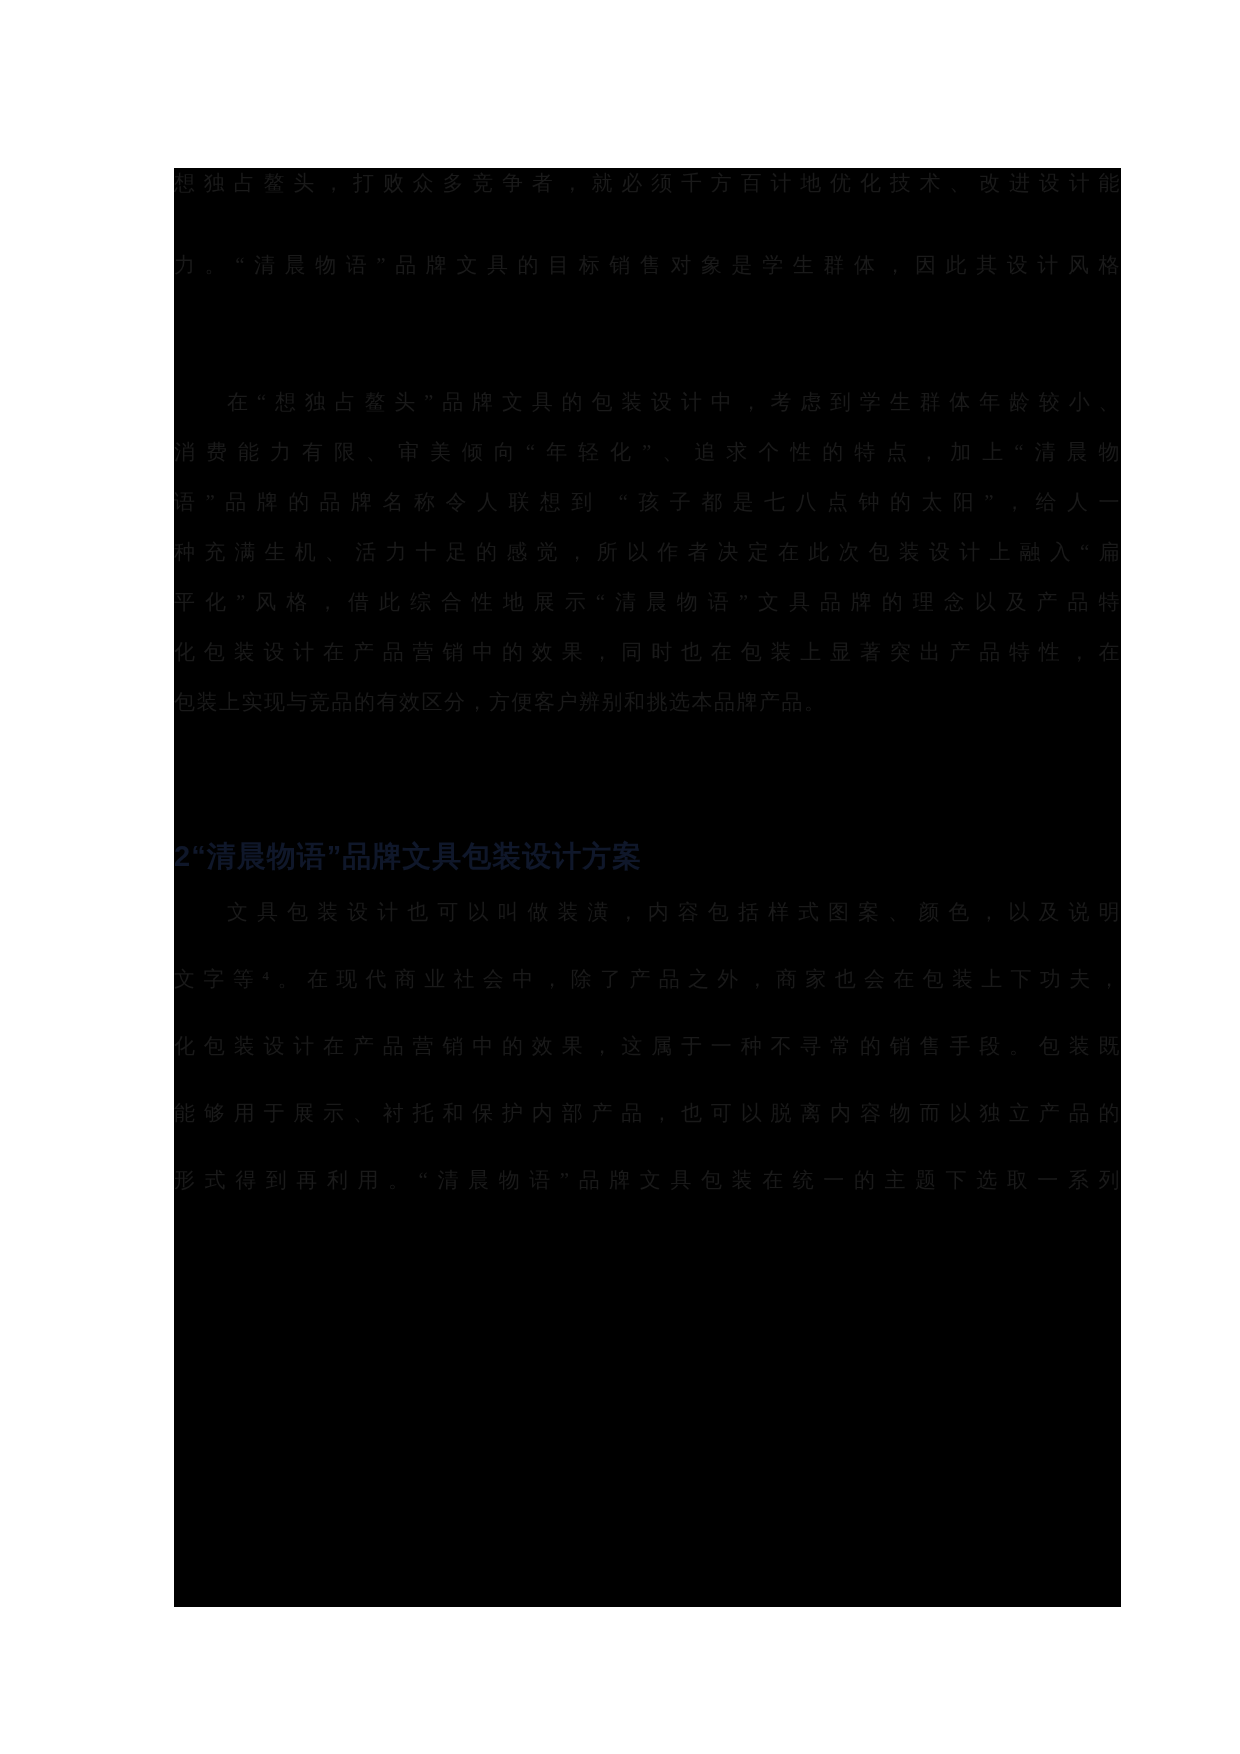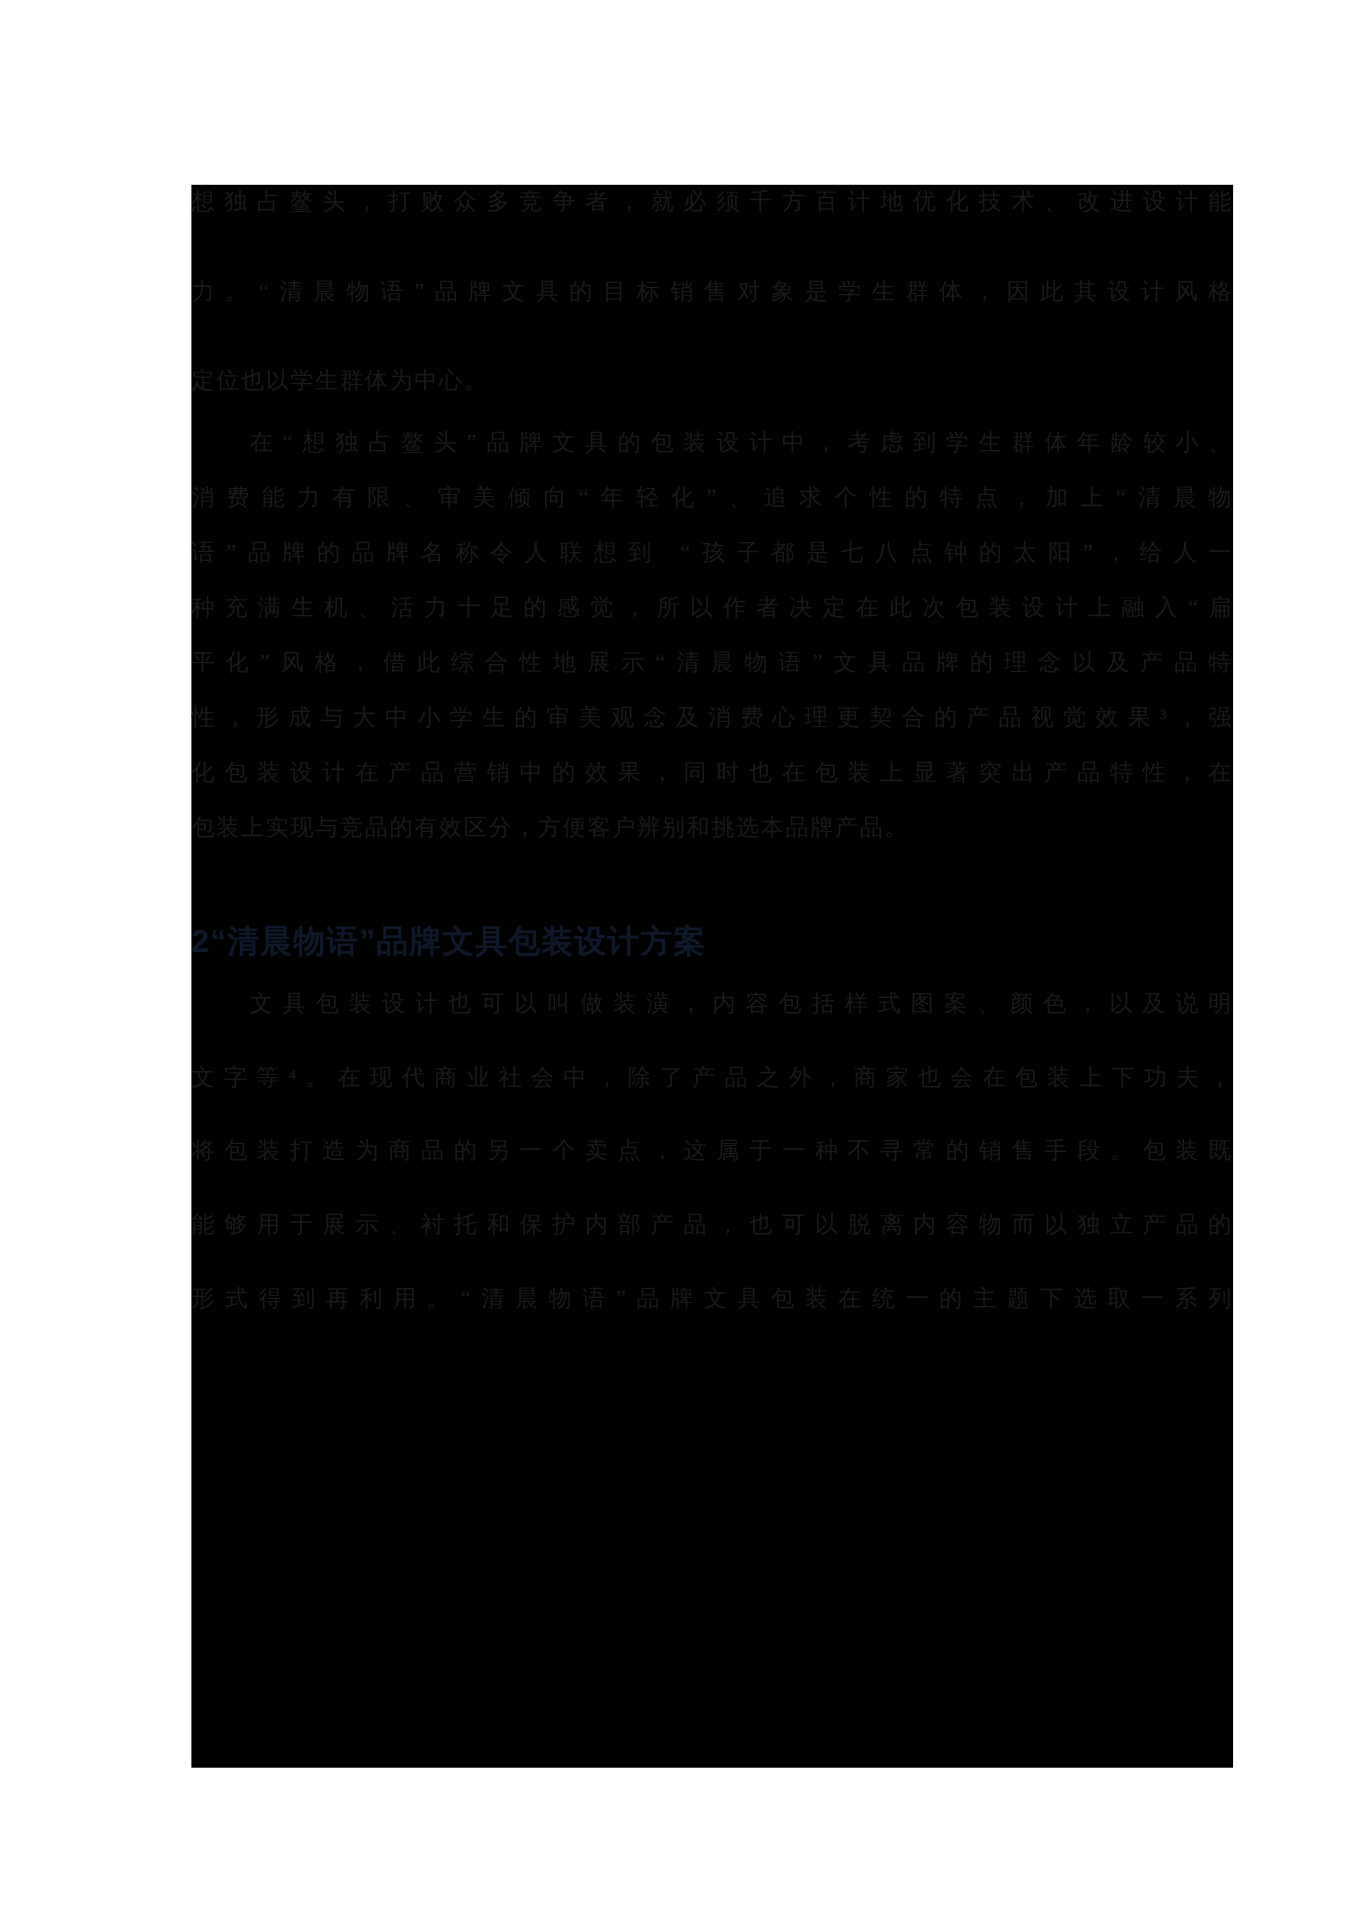--- a/index.html
+++ b/index.html
@@ -73,37 +73,35 @@
 </head>
 <body>
 
 <div class="page">
 
   <div class="black-block"></div>
 
   <div class="para" id="para-intro">
     <div class="line">想独占鳌头，打败众多竞争者，就必须千方百计地优化技术、改进设计能</div>
     <div class="line">力。“清晨物语”品牌文具的目标销售对象是学生群体，因此其设计风格</div>
-    <div class="line last">定位也以学生群体为中心。</div>
   </div>
 
   <div class="para" id="para-design">
     <div class="line indent">在“想独占鳌头”品牌文具的包装设计中，考虑到学生群体年龄较小、</div>
     <div class="line">消费能力有限、审美倾向“年轻化”、追求个性的特点，加上“清晨物</div>
     <div class="line">语”品牌的品牌名称令人联想到 “孩子都是七八点钟的太阳”，给人一</div>
     <div class="line">种充满生机、活力十足的感觉，所以作者决定在此次包装设计上融入“扁</div>
     <div class="line">平化”风格，借此综合性地展示“清晨物语”文具品牌的理念以及产品特</div>
-    <div class="line">性，形成与大中小学生的审美观念及消费心理更契合的产品视觉效果³，强</div>
     <div class="line">化包装设计在产品营销中的效果，同时也在包装上显著突出产品特性，在</div>
     <div class="line last">包装上实现与竞品的有效区分，方便客户辨别和挑选本品牌产品。</div>
   </div>
 
   <h2 id="section-heading">2“清晨物语”品牌文具包装设计方案</h2>
 
   <div class="para" id="para-scheme">
     <div class="line indent">文具包装设计也可以叫做装潢，内容包括样式图案、颜色，以及说明</div>
     <div class="line">文字等⁴。在现代商业社会中，除了产品之外，商家也会在包装上下功夫，</div>
-    <div class="line">将包装打造为商品的另一个卖点，这属于一种不寻常的销售手段。包装既</div>
+    <div class="line">化包装设计在产品营销中的效果，这属于一种不寻常的销售手段。包装既</div>
     <div class="line">能够用于展示、衬托和保护内部产品，也可以脱离内容物而以独立产品的</div>
     <div class="line">形式得到再利用。“清晨物语”品牌文具包装在统一的主题下选取一系列</div>
   </div>
 
 </div>
 
 </body></html>

